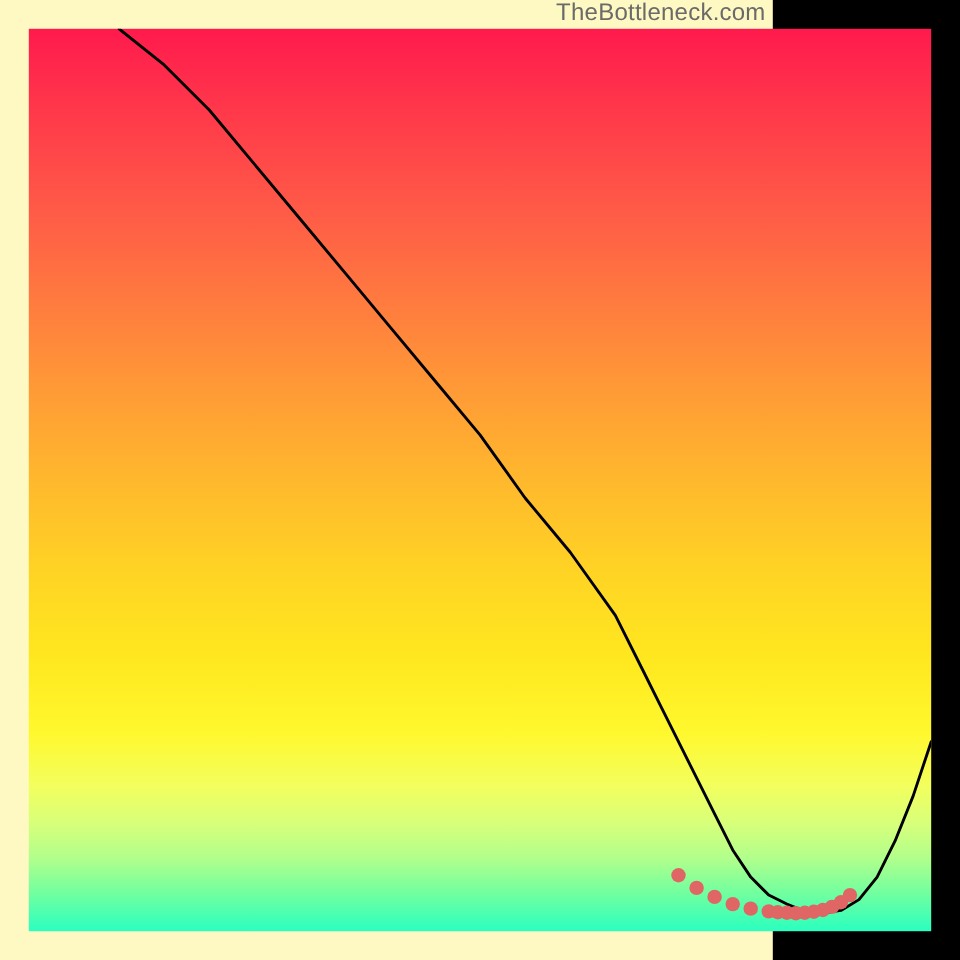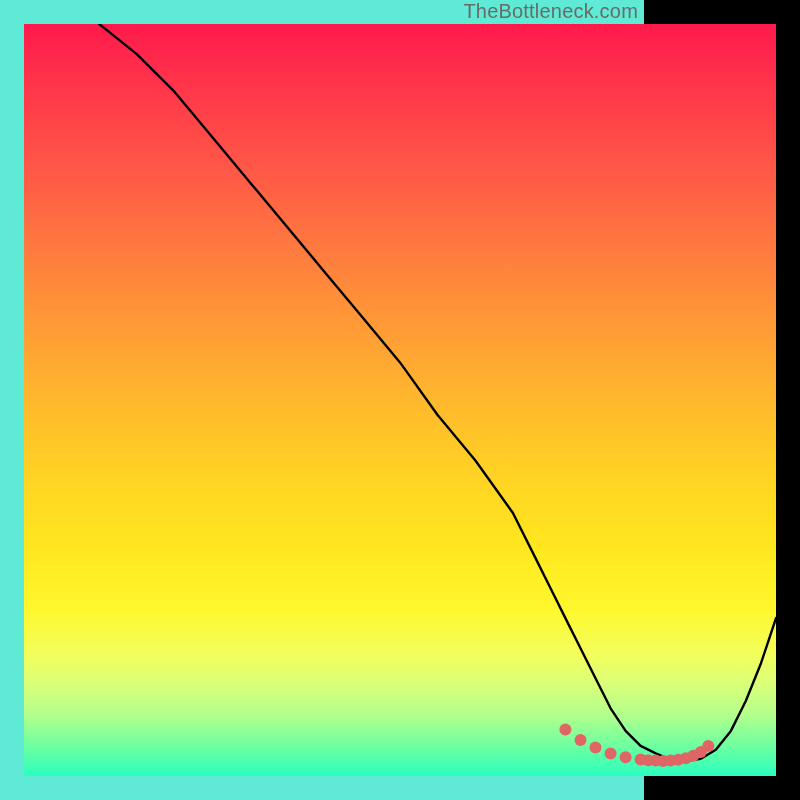--- a/index.html
+++ b/index.html
@@ -1,21 +1,21 @@
 <!DOCTYPE html>
 <html><head>
 <meta charset="utf-8">
 <style>
   * { margin: 0; padding: 0; box-sizing: border-box; }
   html, body { width: 800px; height: 800px; overflow: hidden; background: #000; }
   .frame {
     position: relative;
     width: 644px;
     height: 800px;
-    background: #5eead4;
+    background: #fef9c3;
   }
   .plot-area {
     position: absolute;
     left: 24px;
     top: 24px;
     width: 752px;
     height: 752px;
     background: linear-gradient(to bottom,
       #ff1a4d 0%,
       #ff3b4a 10%,

